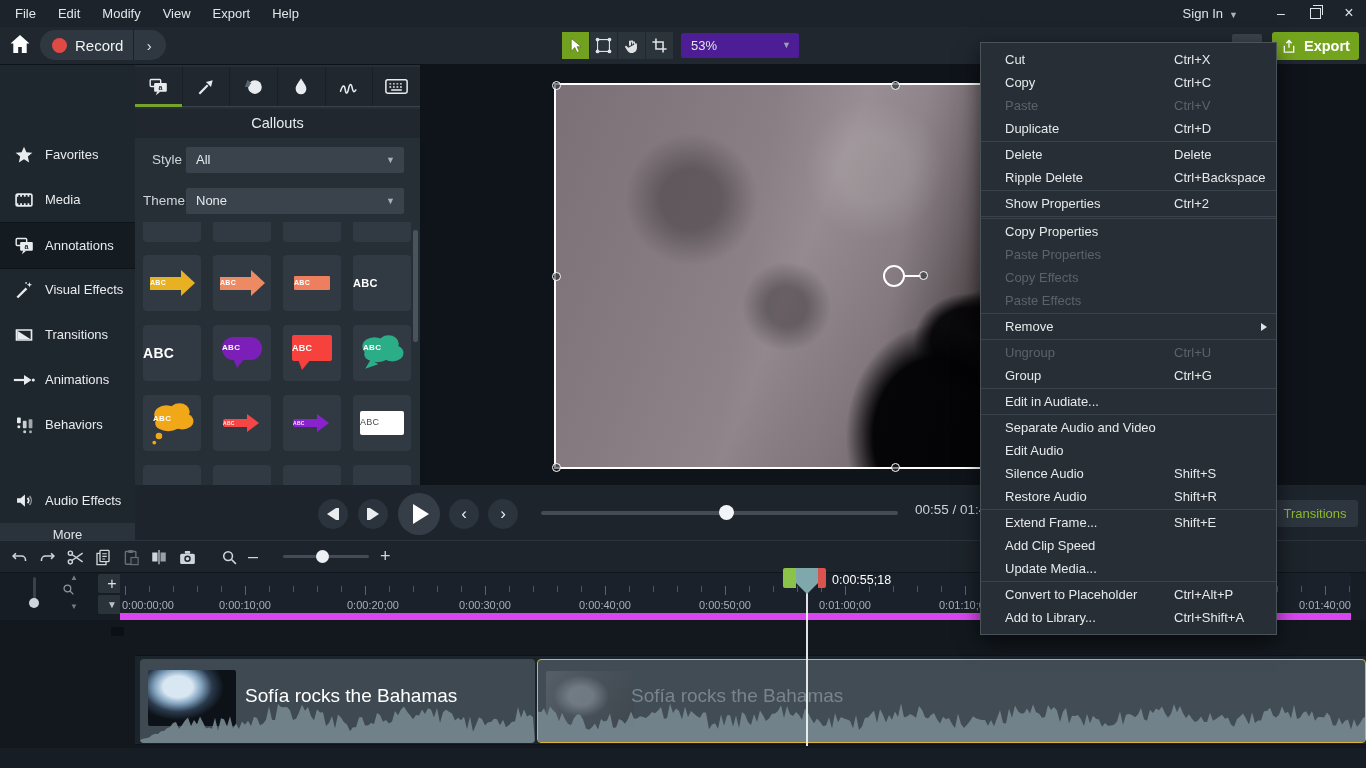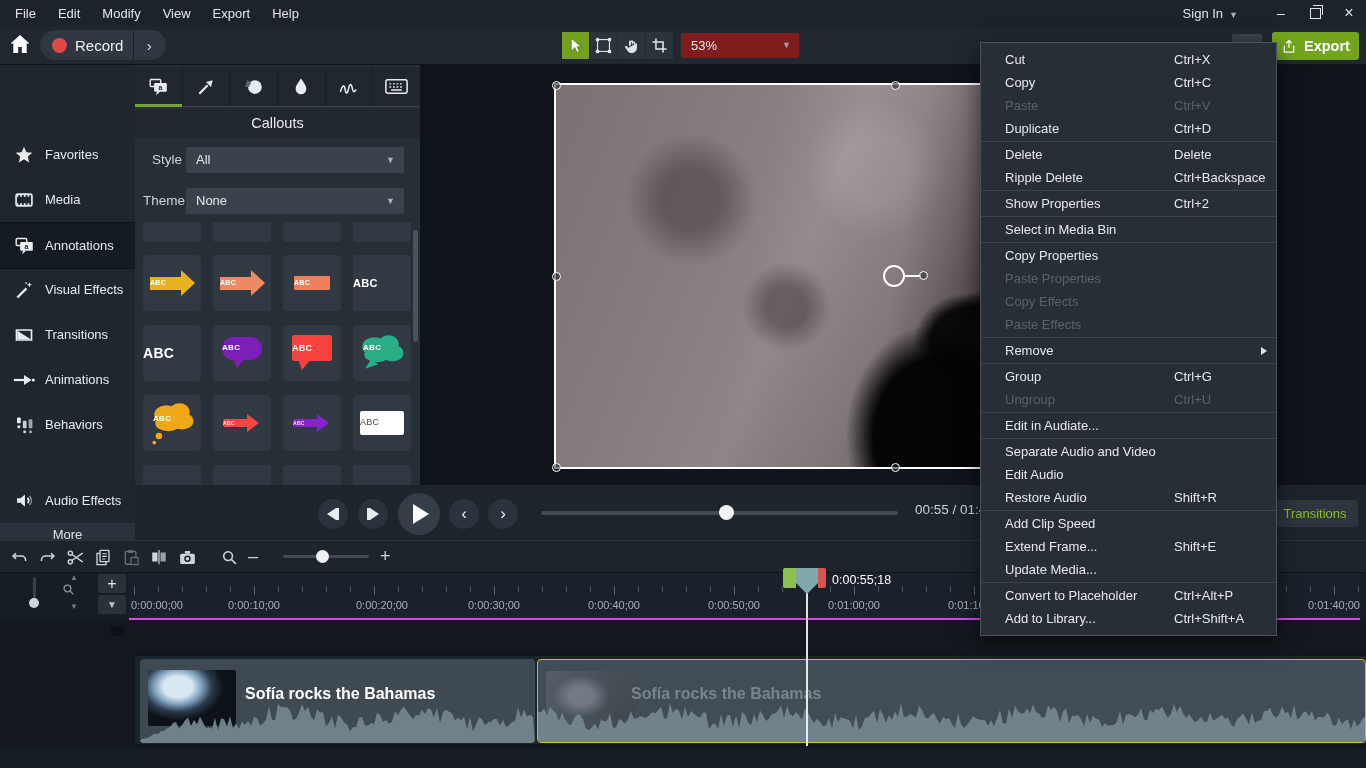--- a/index.html
+++ b/index.html
@@ -21,21 +21,21 @@
   .toolbar2{position:absolute;top:27px;left:0;width:1366px;height:38px;background:#20272f;border-bottom:1px solid #0e1318;box-sizing:border-box;}
   .home-btn{position:absolute;left:8px;top:5px;width:26px;height:26px;}
   .record-pill{position:absolute;left:40px;top:3px;height:30px;background:#2f3840;border-radius:16px;display:flex;align-items:center;padding:0 4px 0 12px;}
   .rec-dot{width:15px;height:15px;border-radius:50%;margin-right:8px;}
   .rec-label{font-size:15px;color:#f0f3f5;margin-right:10px;}
   .rec-div{width:1px;height:30px;background:#1b2127;margin-right:2px;}
   .rec-chev{width:26px;text-align:center;font-size:15px;color:#dfe3e6;}
   .tools{position:absolute;left:562px;top:5px;display:flex;gap:1px;}
   .tool{width:27px;height:27px;background:#2b333b;display:flex;align-items:center;justify-content:center;}
   .tool.sel{background:#72A01F;}
-  .zoomdd{position:absolute;left:681px;top:6px;width:118px;height:25px;background:#7f1d1d;border-radius:2px;line-height:25px;padding-left:10px;box-sizing:border-box;color:#e2e6e9;}
+  .zoomdd{position:absolute;left:681px;top:6px;width:118px;height:25px;background:#4c1d95;border-radius:2px;line-height:25px;padding-left:10px;box-sizing:border-box;color:#e2e6e9;}
   .zoomdd .caret{position:absolute;right:8px;font-size:9px;color:#9aa3ab;}
   .extra-btn{position:absolute;left:1232px;top:7px;width:30px;height:24px;background:#3a434b;border-radius:2px;}
   .export-btn{position:absolute;left:1272px;top:5px;width:87px;height:28px;background:#74A41E;border-radius:3px;display:flex;align-items:center;justify-content:center;gap:7px;color:#fff;font-weight:bold;font-size:14.5px;}
 
   
   .sidebar{position:absolute;left:0;top:65px;width:135px;height:475px;background:#1f272e;}
   .side-item{position:absolute;left:0;width:135px;height:45px;display:flex;align-items:center;}
   .side-item.sel{background:#141b21;border-top:1px solid #0d1318;border-bottom:1px solid #0d1318;}
   .sicon{width:22px;height:22px;margin-left:13px;display:flex;align-items:center;justify-content:center;}
   .slabel{margin-left:10px;font-size:13px;color:#e8ecef;}
@@ -95,42 +95,42 @@
   .zslider{position:absolute;left:283px;top:14px;width:86px;height:3px;background:#434c55;border-radius:2px;}
   .zdot{position:absolute;left:316px;top:9px;width:13px;height:13px;border-radius:50%;background:#eef1f3;}
   .ztxt{position:absolute;top:0;height:31px;line-height:31px;color:#cfd6db;font-size:18px;}
 
   
   .timeline{position:absolute;left:0;top:573px;width:1366px;height:195px;background:#161d24;}
   .gutter{position:absolute;left:0;top:0;width:135px;height:47px;}
   .vtrack{position:absolute;left:33px;top:4px;width:3px;height:30px;background:#39424a;border-radius:2px;}
   .vthumb{position:absolute;left:29px;top:25px;width:10px;height:10px;border-radius:50%;background:#cfd6db;}
   .tinybtn{position:absolute;left:98px;width:28px;height:19px;background:#2a323a;border-radius:2px;display:flex;align-items:center;justify-content:center;color:#dfe3e6;}
-  .ruler{position:absolute;left:129px;top:0;width:1231px;height:47px;background:#1a212a;border-bottom:2px solid #d946ef;box-sizing:border-box;overflow:hidden;}
+  .ruler{position:absolute;left:120px;top:0;width:1231px;height:47px;background:#1a212a;border-bottom:7px solid #d946ef;box-sizing:border-box;overflow:hidden;}
   .tick{position:absolute;top:13px;width:1px;height:6px;background:#4d565e;}
   .tick.major{height:9px;background:#5a646d;}
   .rlabel{position:absolute;top:26px;font-size:11px;color:#a6afb7;white-space:nowrap;transform:translateX(-50%);}
   .rlabel.first{transform:none;}
   .ph-green{position:absolute;left:783px;top:-5px;width:13px;height:20px;background:#8BC34A;border-radius:2px 0 0 2px;z-index:7;}
   .ph-flag{position:absolute;left:796px;top:-5px;width:22px;height:26px;background:#7FA8AD;clip-path:polygon(0 0,100% 0,100% 58%,50% 100%,0 58%);z-index:7;}
   .ph-red{position:absolute;left:818px;top:-5px;width:8px;height:20px;background:#D9534F;border-radius:0 2px 2px 0;z-index:7;}
   .ph-label{position:absolute;left:832px;top:0px;font-size:12.5px;color:#fff;z-index:7;}
   .ph-line{position:absolute;left:806px;top:15px;width:1.5px;height:158px;background:rgba(240,244,246,.92);z-index:6;}
   .tl-body{position:absolute;left:0;top:47px;width:1366px;height:128px;background:#12181e;}
   .thead{position:absolute;left:0;top:0;width:135px;height:128px;background:#1f272f;border-right:2px solid #0d1318;box-sizing:border-box;}
   .tname{position:absolute;left:22px;top:65px;font-size:13px;color:#f0f3f5;}
   .thico{position:absolute;left:84px;width:14px;height:13px;display:flex;align-items:center;justify-content:center;}
   .nub{position:absolute;left:111px;top:7px;width:13px;height:9px;background:#0b1014;}
   .cliprow{position:absolute;left:135px;top:35px;width:1231px;height:90px;background:#1b232b;border-top:1px solid #0d1318;border-bottom:1px solid #0d1318;box-sizing:border-box;}
   .clip{position:absolute;top:3px;height:84px;background:#3e4951;border-radius:4px;overflow:hidden;}
   .clip.sel{background:#414c55;border:1.5px solid #D9B33C;box-sizing:border-box;}
   .cthumb{position:absolute;left:8px;top:11px;width:88px;height:56px;border-radius:2px;}
   .cthumb.t1{background:radial-gradient(ellipse 52px 38px at 34% 30%, #D9E7F3 0 28%, #7FA0BC 46%, #2A3A4C 66%, #0D1218 88%),#0D1218;}
   .cthumb.t2{background:radial-gradient(ellipse 40px 30px at 40% 45%, rgba(160,170,178,.45) 0 30%, transparent 70%),linear-gradient(120deg,#565f67,#49525a 45%,#3f474e);}
-  .ctitle{position:absolute;font-size:16px;font-weight:bold;white-space:nowrap;}
+  .ctitle{position:absolute;font-size:19px;font-weight:normal;white-space:nowrap;}
   .wave{position:absolute;left:0;bottom:0;}
 
   
   .ctxmenu{position:absolute;left:980px;top:42px;width:297px;background:#272e35;border:1px solid #4a525a;box-sizing:border-box;box-shadow:0 7px 20px rgba(0,0,0,.55);padding:5px 0;z-index:50;}
   .ci{position:relative;height:23px;line-height:23px;padding-left:24px;font-size:13px;color:#e6e9eb;}
   .ci.dis{color:#5a636c;}
   .ci .sc{position:absolute;left:193px;}
   .ci .sub{position:absolute;right:9px;top:7.5px;width:0;height:0;border-left:6px solid #dfe3e6;border-top:4.5px solid transparent;border-bottom:4.5px solid transparent;}
   .csep{height:1px;background:#3a424b;margin:1px 0;}
   svg{display:block;}
@@ -667,39 +667,39 @@
       <div class="ci"><span class="lab">Cut</span><span class="sc">Ctrl+X</span></div>
       <div class="ci"><span class="lab">Copy</span><span class="sc">Ctrl+C</span></div>
       <div class="ci dis"><span class="lab">Paste</span><span class="sc">Ctrl+V</span></div>
       <div class="ci"><span class="lab">Duplicate</span><span class="sc">Ctrl+D</span></div>
       <div class="csep"></div>
       <div class="ci"><span class="lab">Delete</span><span class="sc">Delete</span></div>
       <div class="ci"><span class="lab">Ripple Delete</span><span class="sc">Ctrl+Backspace</span></div>
       <div class="csep"></div>
       <div class="ci"><span class="lab">Show Properties</span><span class="sc">Ctrl+2</span></div>
       <div class="csep"></div>
-      <div class="ci"><span class="lab">Select in Media Bin</span></div>
       <div class="csep"></div>
       <div class="ci"><span class="lab">Copy Properties</span></div>
       <div class="ci dis"><span class="lab">Paste Properties</span></div>
       <div class="ci dis"><span class="lab">Copy Effects</span></div>
       <div class="ci dis"><span class="lab">Paste Effects</span></div>
       <div class="csep"></div>
       <div class="ci"><span class="lab">Remove</span><span class="sub"></span></div>
       <div class="csep"></div>
+      <div class="ci dis"><span class="lab">Ungroup</span><span class="sc">Ctrl+U</span></div>
       <div class="ci"><span class="lab">Group</span><span class="sc">Ctrl+G</span></div>
-      <div class="ci dis"><span class="lab">Ungroup</span><span class="sc">Ctrl+U</span></div>
       <div class="csep"></div>
       <div class="ci"><span class="lab">Edit in Audiate...</span></div>
       <div class="csep"></div>
       <div class="ci"><span class="lab">Separate Audio and Video</span></div>
       <div class="ci"><span class="lab">Edit Audio</span></div>
+      <div class="ci"><span class="lab">Silence Audio</span><span class="sc">Shift+S</span></div>
       <div class="ci"><span class="lab">Restore Audio</span><span class="sc">Shift+R</span></div>
       <div class="csep"></div>
+      <div class="ci"><span class="lab">Extend Frame...</span><span class="sc">Shift+E</span></div>
       <div class="ci"><span class="lab">Add Clip Speed</span></div>
-      <div class="ci"><span class="lab">Extend Frame...</span><span class="sc">Shift+E</span></div>
       <div class="ci"><span class="lab">Update Media...</span></div>
       <div class="csep"></div>
       <div class="ci"><span class="lab">Convert to Placeholder</span><span class="sc">Ctrl+Alt+P</span></div>
       <div class="ci"><span class="lab">Add to Library...</span><span class="sc">Ctrl+Shift+A</span></div>
     </div>
 
 </div>
 
 </body></html>

